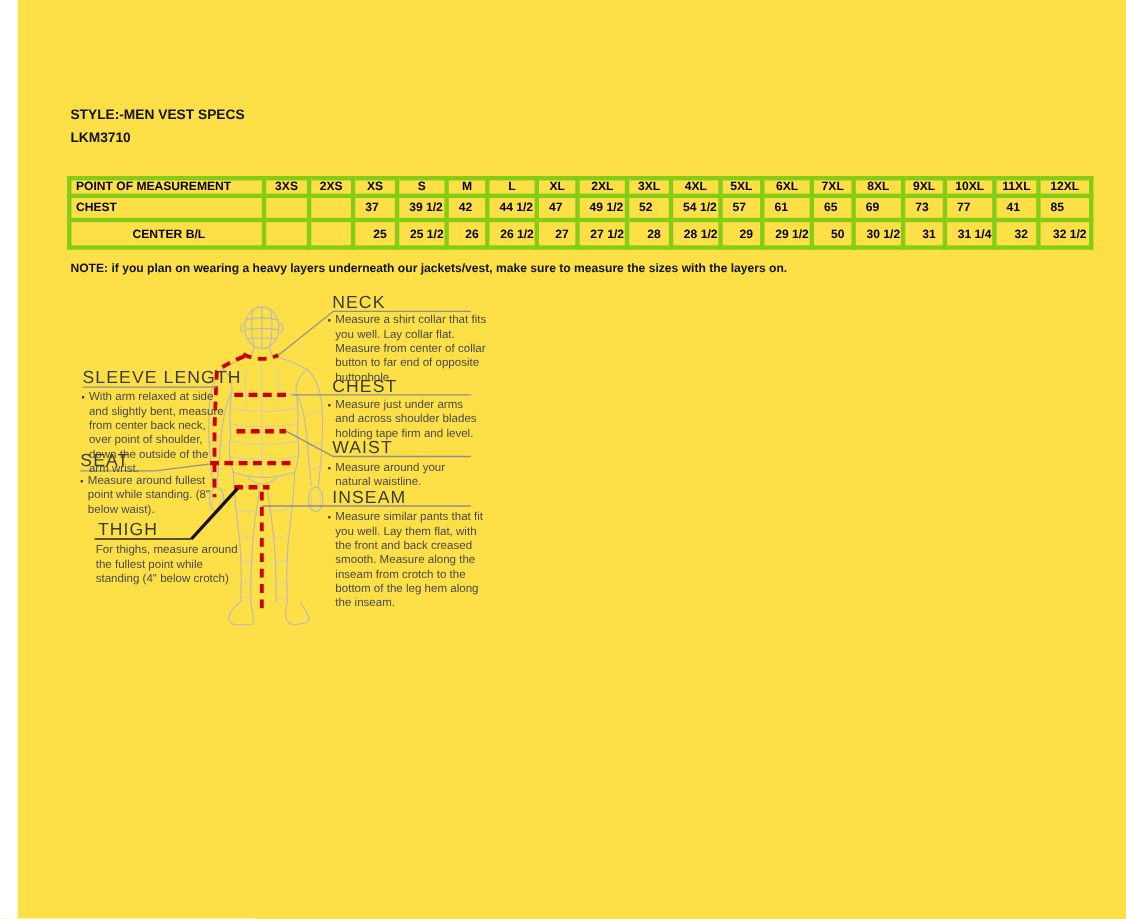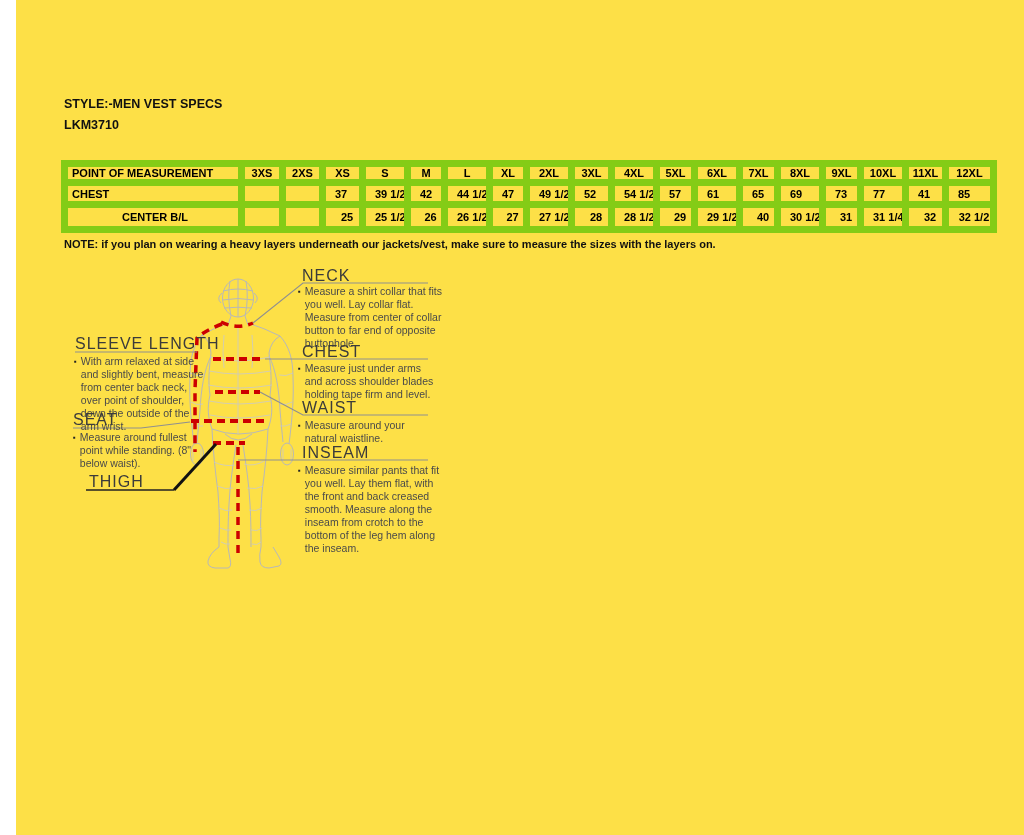--- a/index.html
+++ b/index.html
@@ -10,21 +10,21 @@
   }
   
   .title-block { position:absolute; left:48px; top:94px; }
   .title-line { font-size:12.5px; font-weight:bold; line-height:21px; color:#111; }
   
   .size-table {
     position:absolute; left:45px; top:160px; width:922px;
     border-collapse:collapse; table-layout:fixed;
     font-size:11px; font-weight:bold; color:#000;
   }
-  .size-table th, .size-table td { border:7px solid #84cc16; overflow:hidden; white-space:nowrap; }
+  .size-table th, .size-table td { border:4px solid #84cc16; overflow:hidden; white-space:nowrap; }
   .size-table th { height:15px; text-align:center; padding:0 2px; }
   .size-table th.pom { text-align:left; padding-left:4px; }
   .size-table td { height:22px; padding-left:9px; text-align:left; }
   .size-table td.pom { padding-left:4px; }
   .size-table tr.row-1 td { height:25px;text-align:center; }
   
   .note { position:absolute; left:48px; top:238px; width:900px; font-size:11px; font-weight:bold; color:#111; }
   
   .diagram { position:absolute; left:55px; top:258px; width:362px; height:322px; }
   .diagram svg { position:absolute; left:0; top:0; }
@@ -146,21 +146,21 @@
           <td>25</td>
           <td>25 1/2</td>
           <td>26</td>
           <td>26 1/2</td>
           <td>27</td>
           <td>27 1/2</td>
           <td>28</td>
           <td>28 1/2</td>
           <td>29</td>
           <td>29 1/2</td>
-          <td>40</td>
+          <td>50</td>
           <td>30 1/2</td>
           <td>31</td>
           <td>31 1/4</td>
           <td>32</td>
           <td>32 1/2</td>
         </tr>
       </tbody>
   </table>
 
   <p class="note">NOTE: if you plan on wearing a heavy layers underneath our jackets/vest, make sure to measure the sizes with the layers on.</p>
@@ -249,20 +249,23 @@
       <span class="dtext">With arm relaxed at side and slightly bent, measure from center back neck, over point of shoulder, down the outside of the arm wrist.</span>
     </div>
 
     <div class="sec-title t-seat">SEAT</div>
     <div class="sec-desc d-seat">
       <span class="bullet">▪</span>
       <span class="dtext">Measure around fullest point while standing. (8" below waist).</span>
     </div>
 
     <div class="sec-title t-thigh">THIGH</div>
+    <div class="sec-desc d-thigh">
+      <span class="dtext">For thighs, measure around the fullest point while standing (4" below crotch)</span>
+    </div>
 
     <div class="sec-title t-neck">NECK</div>
     <div class="sec-desc d-neck">
       <span class="bullet">▪</span>
       <span class="dtext">Measure a shirt collar that fits you well. Lay collar flat. Measure from center of collar button to far end of opposite buttonhole.</span>
     </div>
 
     <div class="sec-title t-chest">CHEST</div>
     <div class="sec-desc d-chest">
       <span class="bullet">▪</span>

